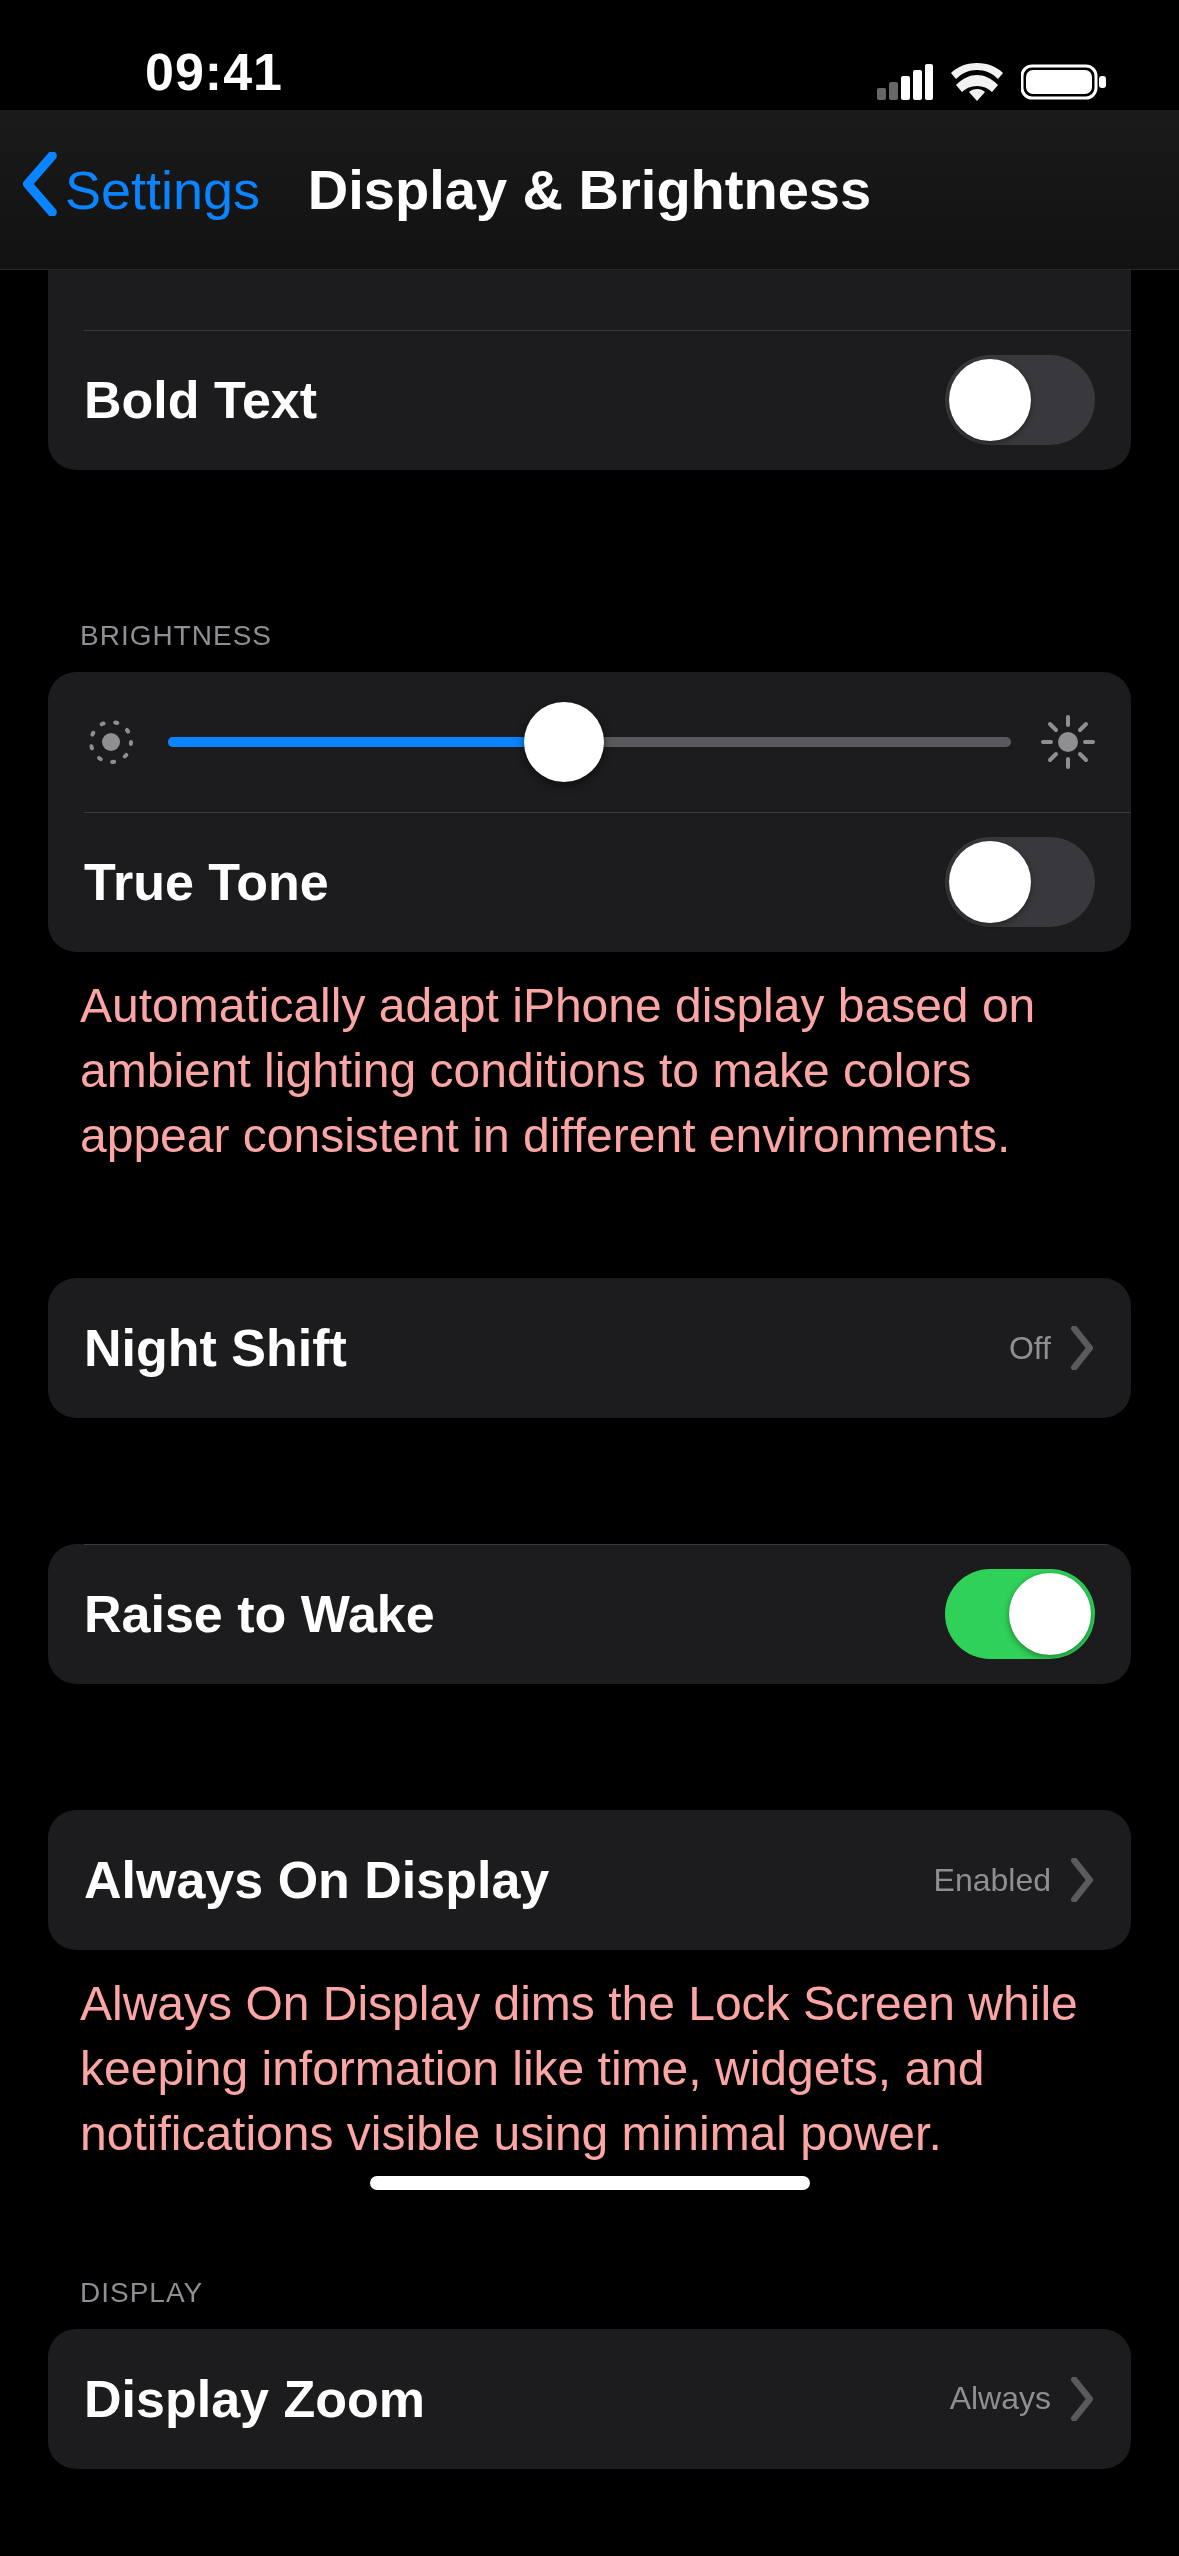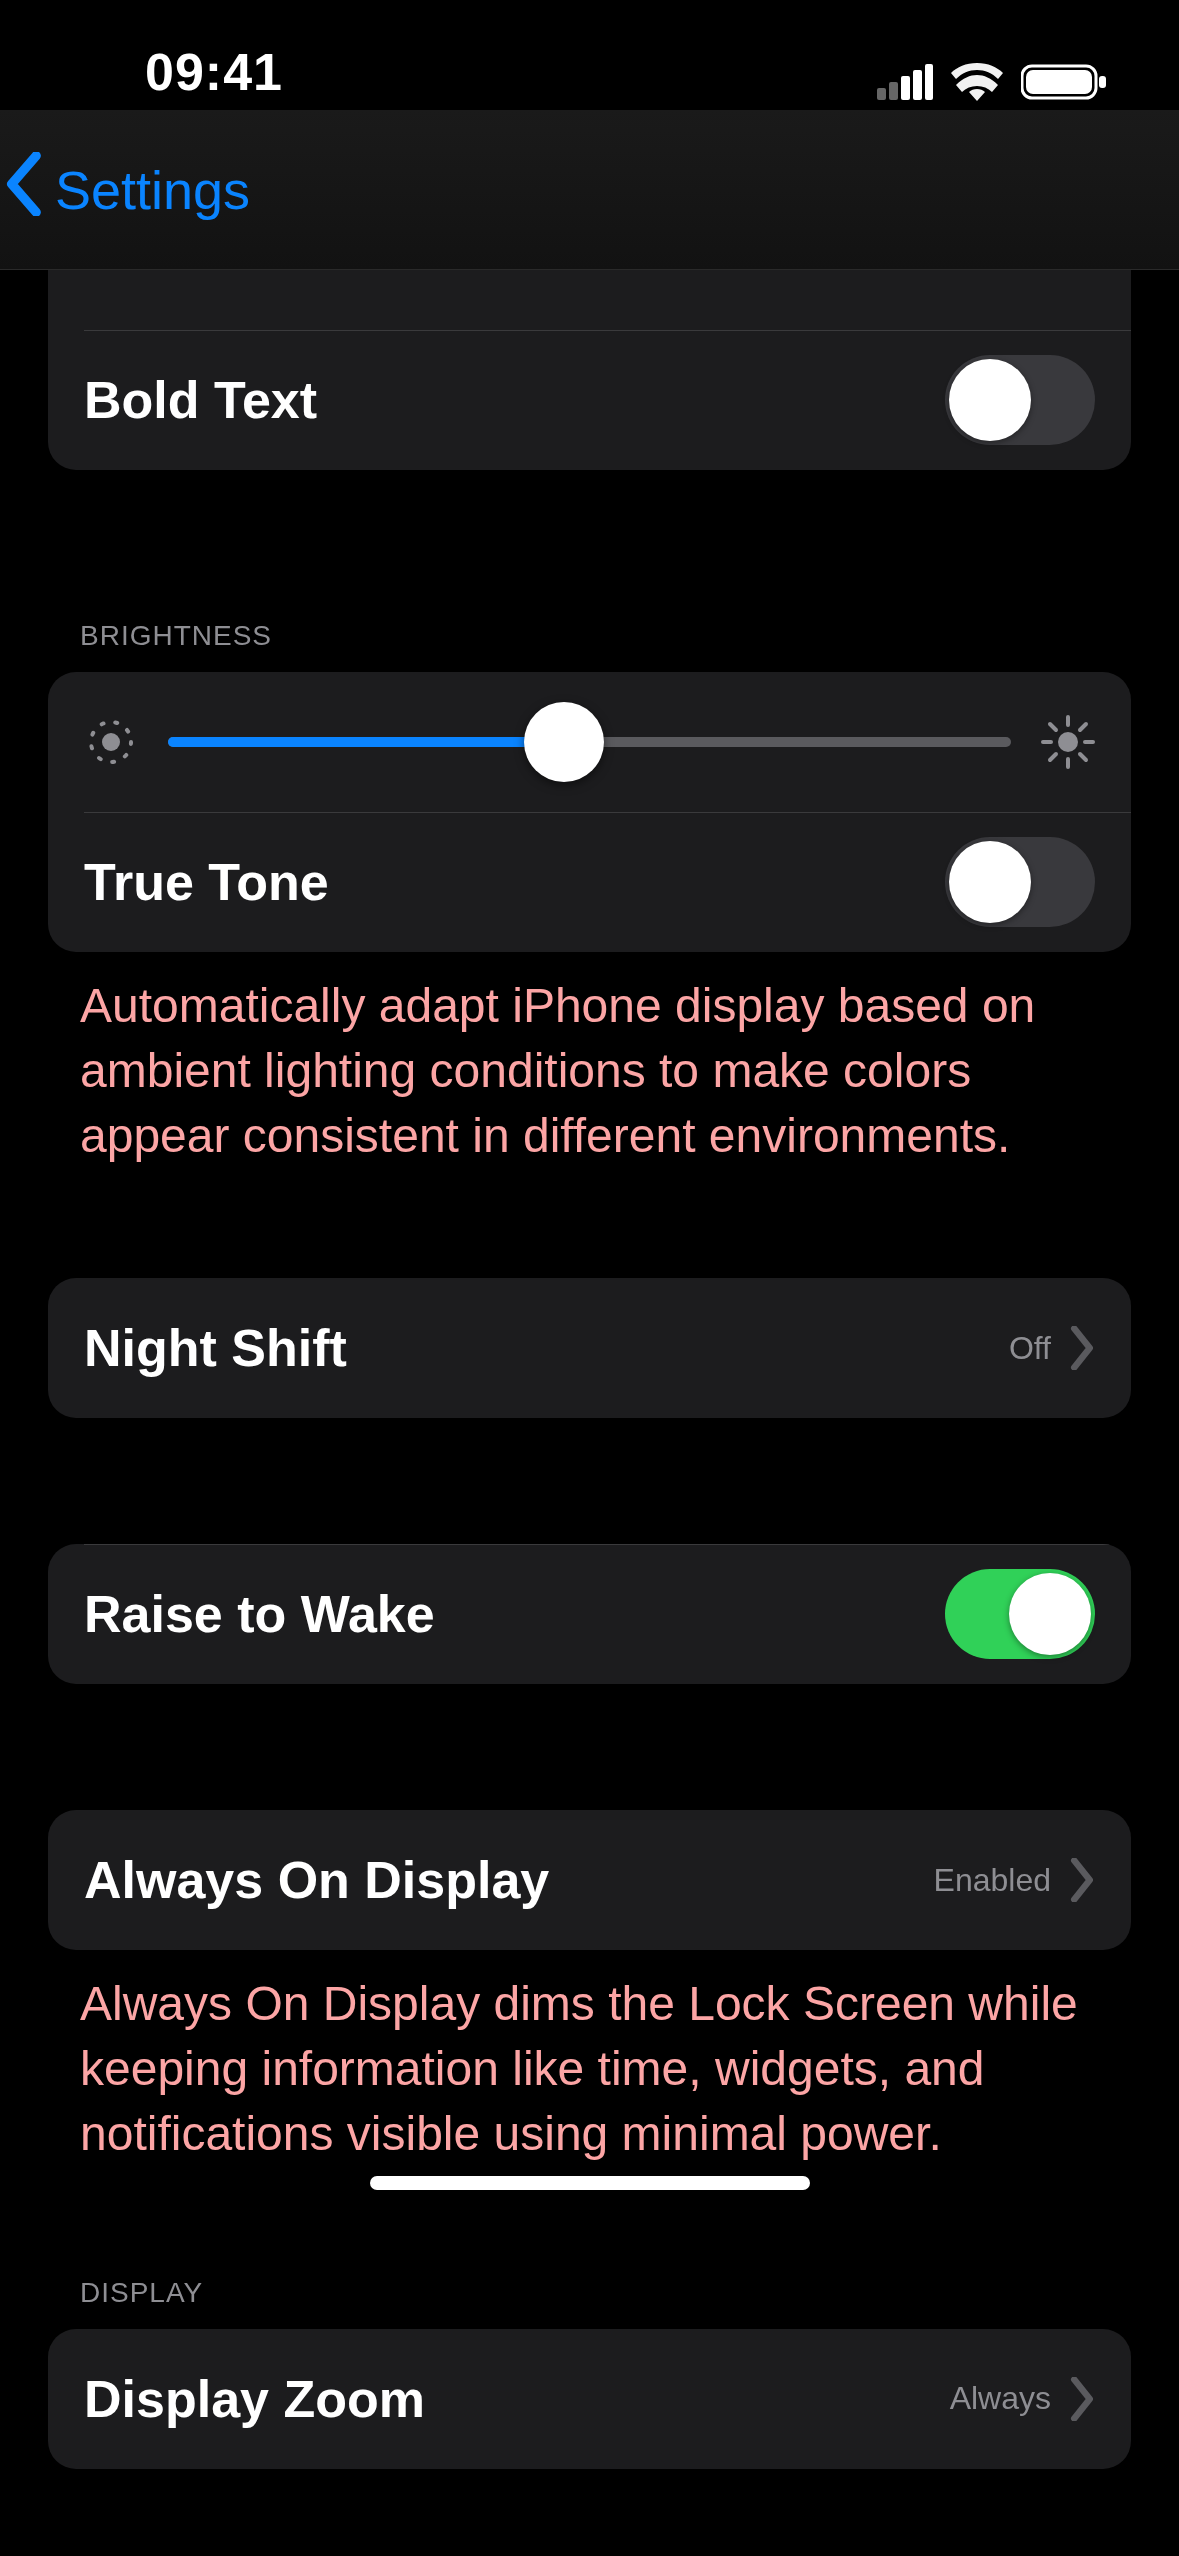--- a/index.html
+++ b/index.html
@@ -7,21 +7,21 @@
   .screen { width:1179px; height:2216px; position:relative; background:#000; }
 
   
   .status-bar { position:relative; height:110px; width:100%; display:flex; align-items:flex-end; padding:0 60px 8px 60px; justify-content:space-between; }
   .sb-time { font-size:52px; font-weight:600; letter-spacing:1px; margin-left:85px; }
   .sb-right { display:flex; align-items:center; gap:18px; margin-right:12px; }
   .sb-right svg { display:block; }
 
   
   .nav-bar { height:160px; width:100%; position:relative; display:flex; align-items:center; background:linear-gradient(#1a1a1a,#121212); border-bottom:1px solid #2a2a2a; }
-  .nav-back { position:absolute; left:4px; display:flex; align-items:center; gap:13px; color:#0a84ff; font-size:54px; font-weight:400; }
+  .nav-back { position:absolute; left:20px; display:flex; align-items:center; gap:7px; color:#0a84ff; font-size:54px; font-weight:400; }
   .nav-back svg { width:38px; height:64px; }
   .nav-title { width:100%; text-align:center; font-size:56px; font-weight:600; color:#fff; }
 
   
   .content { padding:0 48px; }
   .group { background:#1c1c1e; border-radius:28px; overflow:hidden; margin-top:0; }
   .section-header { font-size:28px; color:#8e8e93; letter-spacing:1px; text-transform:uppercase; padding:0 32px 20px 32px; }
   .section-footer { font-size:48px; color:#fca5a5; line-height:1.35; padding:22px 32px 0 32px; }
 
   .gap-sm { height:110px; }
@@ -95,20 +95,21 @@
 
   <div class="nav-bar">
     <div class="nav-back">
       <span>
         <svg viewBox="0 0 20 34">
             <path d="M17 2 L4 17 L17 32" stroke="#0a84ff" stroke-width="5" fill="none" stroke-linecap="round" stroke-linejoin="round"></path>
           </svg>
       </span>
       <span>Settings</span>
     </div>
+    <div class="nav-title">Display &amp; Brightness</div>
   </div>
 
   <div class="content">
 
     <div class="group first-group">
       <div class="row">
         <div class="row-label"></div>
       </div>
       <div class="row sep">
         <div class="row-label">Bold Text</div>

